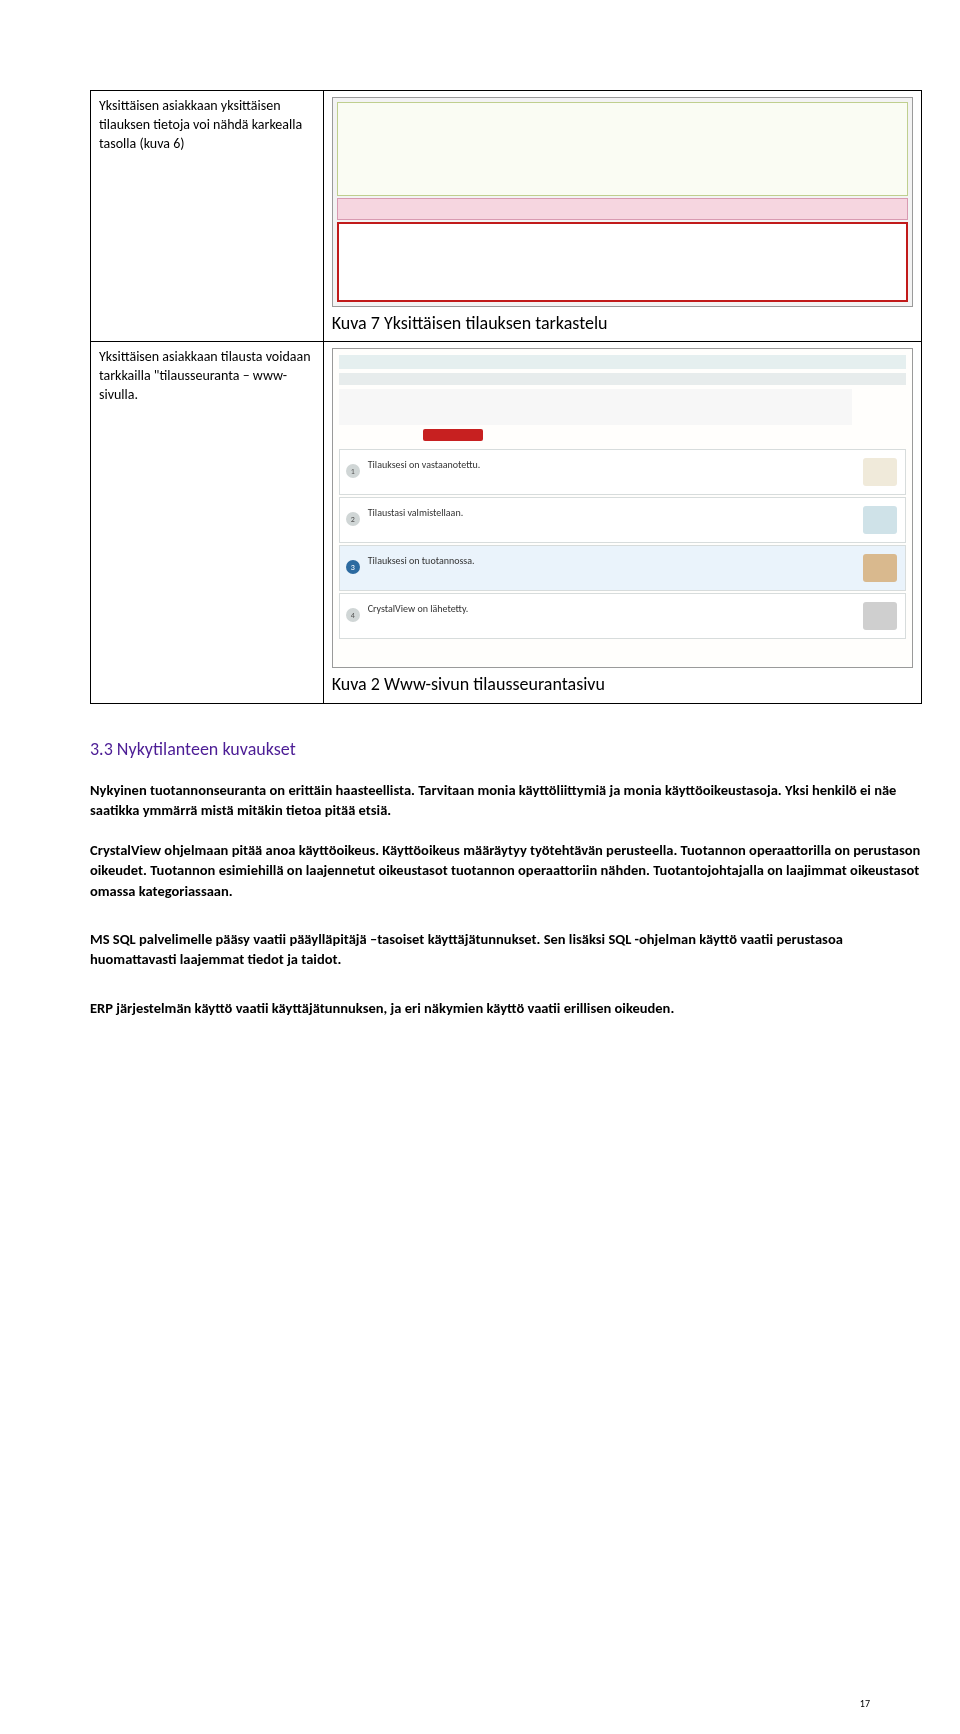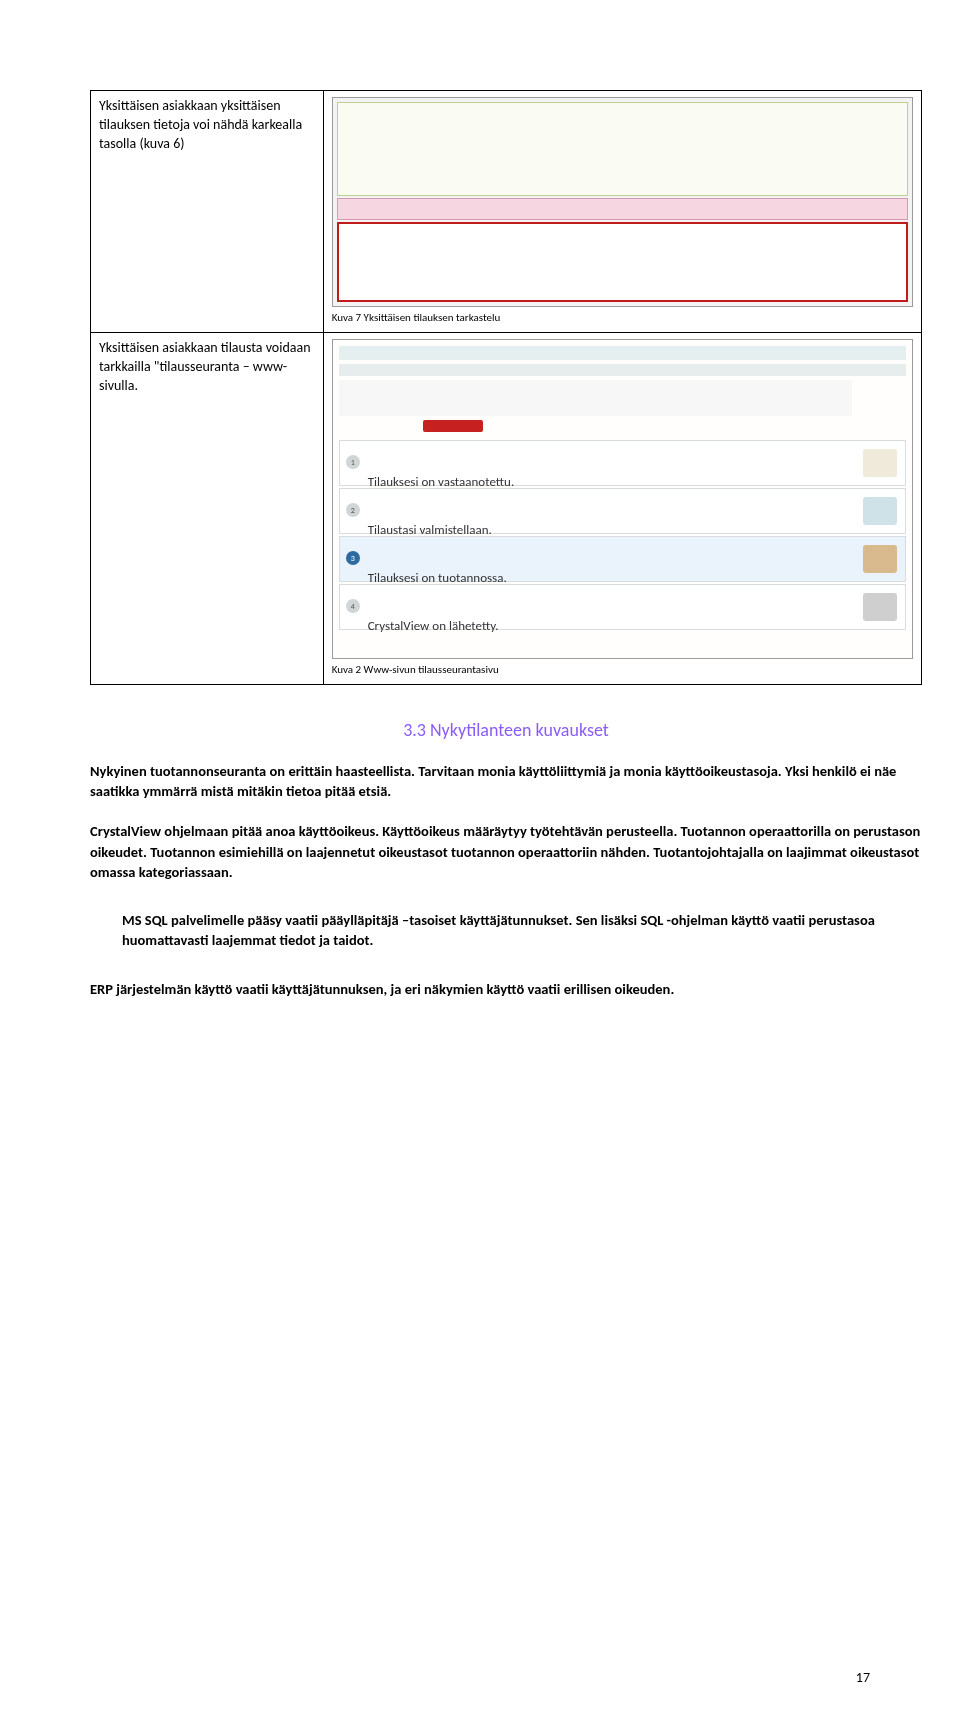--- a/index.html
+++ b/index.html
@@ -28,21 +28,21 @@
     font-size: 14px;
     line-height: 1.35;
   }
   td.left-col {
     width: 28%;
   }
   td.right-col {
     width: 72%;
   }
   .figure-caption {
-    font-size: 11px;
+    font-size: 18px;
     margin-top: 4px;
   }
   .figure-placeholder {
     width: 100%;
     background: #f3f3f3;
     border: 1px solid #9a9a9a;
     box-sizing: border-box;
     position: relative;
     overflow: hidden;
   }
@@ -85,49 +85,48 @@
   .fig2-step.s2 { top:148px; }
   .fig2-step.s3 { top:196px; background:#eaf3fb;}
   .fig2-step.s4 { top:244px; }
   .fig2-step .num {
     position:absolute; left:6px; top:14px; width:14px; height:14px;
     border-radius:50%; background:#d0d6d6; font-size:8px; color:#555;
     text-align:center; line-height:14px;
   }
   .fig2-step.s3 .num { background:#2c6aa0; color:#fff;}
   .fig2-step .txt {
-    position:absolute; left:28px; top:32px; font-size:13px; color:#333;
+    position:absolute; left:28px; top:8px; font-size:10px; color:#333;
   }
   .fig2-step .icon {
     position:absolute; right:8px; top:8px; width:34px; height:28px;
     background:#d8dada; border-radius:3px;
   }
   .fig2-step.s1 .icon { background:#f0eada;}
   .fig2-step.s2 .icon { background:#cfe2e8;}
   .fig2-step.s3 .icon { background:#d9b98e;}
   .fig2-step.s4 .icon { background:#cfcfcf;}
 
   h2.section {
-    color: #8b5cf6;
+    color: #4c1d95;
     font-size: 18px;
     font-weight: 400;
     margin: 34px 0 20px 0;
-    text-align: center;
   }
   p.body {
     font-size: 14.5px;
     line-height: 1.4;
     margin: 0 0 20px 0;
     font-weight: bold;
   }
   .page-number {
     position: absolute;
-    bottom: 48px;
+    bottom: 24px;
     right: 90px;
-    font-size: 14px;
+    font-size: 10px;
   }
 </style>
 </head>
 <body>
 
 <div class="page">
 
   <table class="layout">
     <tbody>
         <tr>
@@ -173,17 +172,17 @@
         <div class="figure-caption">Kuva 2 Www-sivun tilausseurantasivu</div>
       </td>
     </tr>
   </tbody>
     </table>
 
   <h2 class="section">3.3 Nykytilanteen kuvaukset</h2>
 
   <p class="body">Nykyinen tuotannonseuranta on erittäin haasteellista. Tarvitaan monia käyttöliittymiä ja monia käyttöoikeustasoja. Yksi henkilö ei näe saatikka ymmärrä mistä mitäkin tietoa pitää etsiä.</p>
   <p class="body">CrystalView ohjelmaan pitää anoa käyttöoikeus. Käyttöoikeus määräytyy työtehtävän perusteella. Tuotannon operaattorilla on perustason oikeudet. Tuotannon esimiehillä on laajennetut oikeustasot tuotannon operaattoriin nähden. Tuotantojohtajalla on laajimmat oikeustasot omassa kategoriassaan.</p>
-  <p class="body" style="margin-top:28px;margin-left:32px;">MS SQL palvelimelle pääsy vaatii pääylläpitäjä –tasoiset käyttäjätunnukset. Sen lisäksi SQL -ohjelman käyttö vaatii perustasoa huomattavasti laajemmat tiedot ja taidot.</p>
+  <p class="body" style="margin-top:28px;">MS SQL palvelimelle pääsy vaatii pääylläpitäjä –tasoiset käyttäjätunnukset. Sen lisäksi SQL -ohjelman käyttö vaatii perustasoa huomattavasti laajemmat tiedot ja taidot.</p>
   <p class="body" style="margin-top:28px;">ERP järjestelmän käyttö vaatii käyttäjätunnuksen, ja eri näkymien käyttö vaatii erillisen oikeuden.</p>
 
   <div class="page-number">17</div>
 </div>
 
 </body></html>

